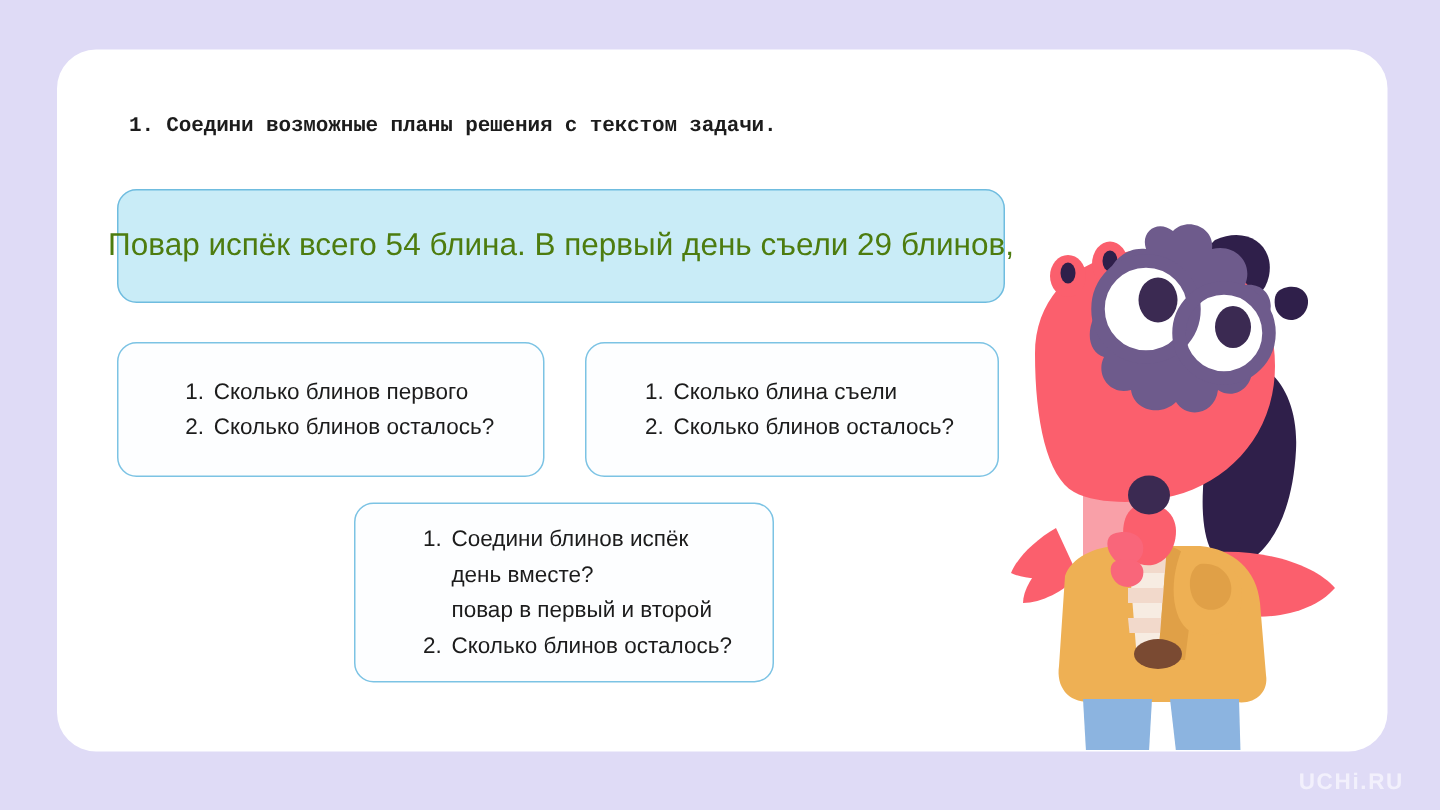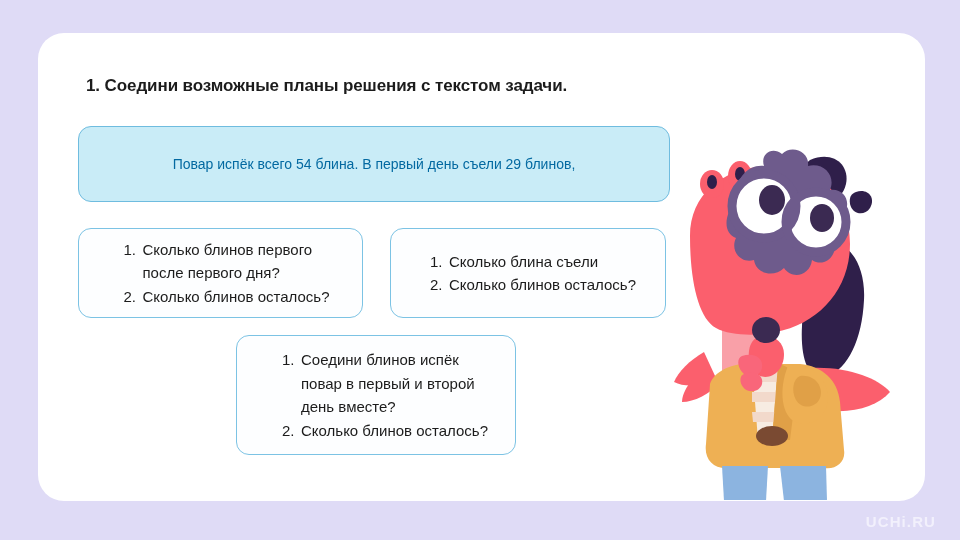--- a/index.html
+++ b/index.html
@@ -26,25 +26,26 @@
     top: 33px;
     width: 887px;
     height: 468px;
     background: #ffffff;
     border-radius: 26px;
   }
   #heading {
     position: absolute;
     left: 86px;
     top: 76px;
-    font-size: 17px;
+    font-size: 14px;
     font-weight: bold;
     color: #1c1c1c;
     letter-spacing: -0.1px;
     white-space: nowrap;
+    font-family: Liberation Mono, monospace;
   }
   .qbox {
     position: absolute;
     box-sizing: border-box;
     border-radius: 13px;
     border: 1.6px solid #7cc3e4;
     display: flex;
     flex-direction: column;
     justify-content: center;
   }
@@ -52,22 +53,22 @@
     left: 78px;
     top: 126px;
     width: 592px;
     height: 76px;
     background: #c9ecf7;
     border-color: #6fbcdf;
     align-items: center;
     padding: 0 14px;
   }
   #problem-box .ptext {
-    font-size: 14px;
-    color: #0369a1;
+    font-size: 21px;
+    color: #4d7c0f;
     line-height: 24px;
     text-align: center;
     white-space: nowrap;
   }
   .plan-box {
     background: #fdfeff;
     padding: 10px 14px;
   }
   #plan-box-1 {
     left: 78px;
@@ -142,24 +143,20 @@
     <div class="ptext">Повар испёк всего 54 блина. В первый день съели 29 блинов,</div>
   </div>
 
   <div class="qbox plan-box" id="plan-box-1">
     <div class="plan-inner">
       <div class="plan-line">
         <span class="plan-num">1.</span>
         <span class="plan-txt">Сколько блинов первого</span>
       </div>
       <div class="plan-line">
-        <span class="plan-num"></span>
-        <span class="plan-txt">после первого дня?</span>
-      </div>
-      <div class="plan-line">
         <span class="plan-num">2.</span>
         <span class="plan-txt">Сколько блинов осталось?</span>
       </div>
     </div>
   </div>
 
   <div class="qbox plan-box" id="plan-box-2">
     <div class="plan-inner">
       <div class="plan-line">
         <span class="plan-num">1.</span>
@@ -173,25 +170,25 @@
   </div>
 
   <div class="qbox plan-box" id="plan-box-3">
     <div class="plan-inner">
       <div class="plan-line">
         <span class="plan-num">1.</span>
         <span class="plan-txt">Соедини блинов испёк</span>
       </div>
       <div class="plan-line">
         <span class="plan-num"></span>
+        <span class="plan-txt">день вместе?</span>
+      </div>
+      <div class="plan-line">
+        <span class="plan-num"></span>
         <span class="plan-txt">повар в первый и второй</span>
-      </div>
-      <div class="plan-line">
-        <span class="plan-num"></span>
-        <span class="plan-txt">день вместе?</span>
       </div>
       <div class="plan-line">
         <span class="plan-num">2.</span>
         <span class="plan-txt">Сколько блинов осталось?</span>
       </div>
     </div>
   </div>
 
   <div id="character">
     <svg width="240" height="360" viewBox="0 0 240 360" xmlns="http://www.w3.org/2000/svg">

